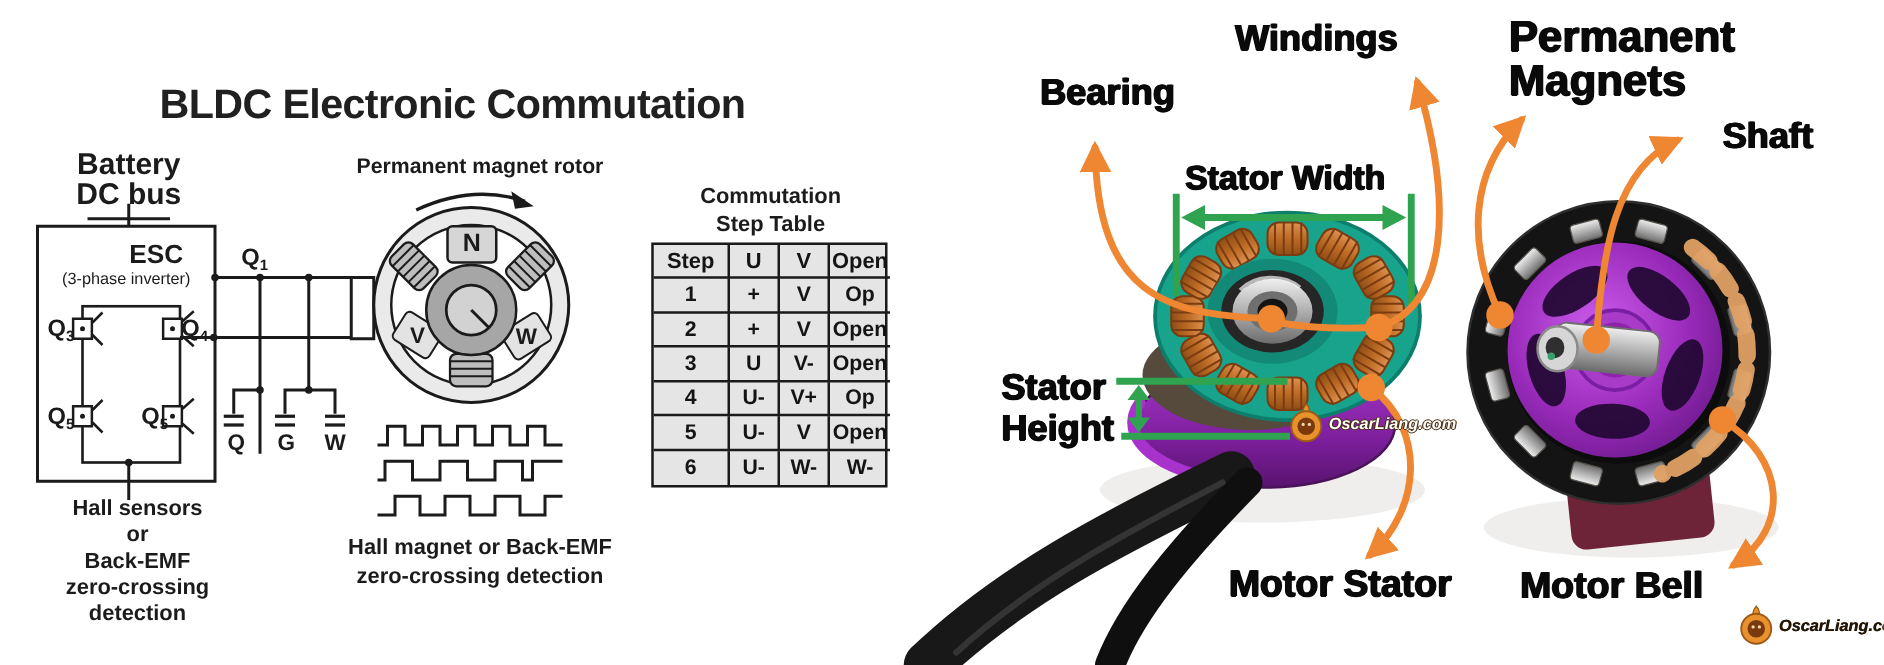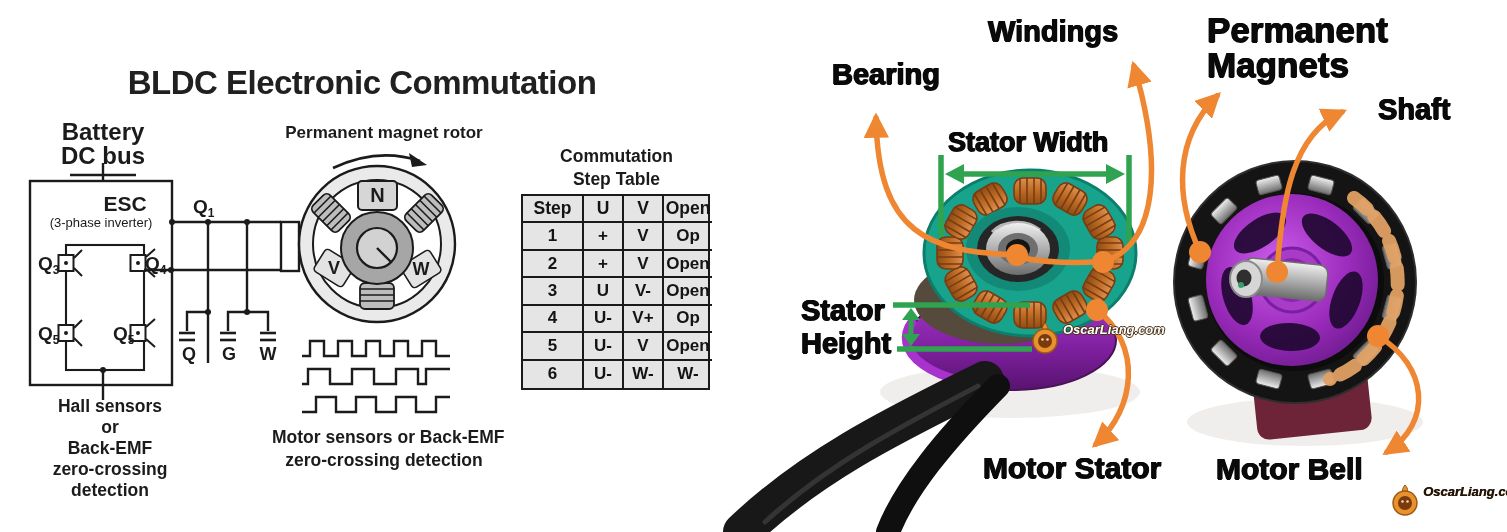--- a/index.html
+++ b/index.html
@@ -21,21 +21,21 @@
               display:grid;grid-template-columns:61px 40px 40px 48px;
               grid-template-rows:repeat(7,1fr);
               border:2.5px solid #1a1a1a;box-sizing:border-box;background:#e5e5e5;}
   .step-table .cell{border-right:2.2px solid #1a1a1a;border-bottom:2.2px solid #1a1a1a;
                     display:flex;align-items:center;justify-content:center;
                     font-size:17px;font-weight:600;color:#141414;}
   .step-table .cell.c3{border-right:none;}
   .step-table .cell.r6{border-bottom:none;}
   .step-table .hdr{font-weight:700;font-size:17.5px;}
   
-  .wmark{position:absolute;display:flex;gap:3px;}
+  .wmark{position:absolute;display:flex;align-items:center;gap:3px;}
   .wmark .wtext{font-size:13px;font-weight:700;font-style:italic;}
   .wmark.light .wtext{color:#ffffff;
       text-shadow:1px 0 #4a3014,-1px 0 #4a3014,0 1px #4a3014,0 -1px #4a3014;}
   .wmark.dark .wtext{color:#241505;text-shadow:0.4px 0 #241505;}
 </style>
 </head>
 <body>
 
 <div class="canvas">
 
@@ -393,21 +393,21 @@
 
   <div class="txt sch ctr block-lines" style="left:30px;top:396px;width:160px;font-size:17.5px;line-height:21px;">
     <span>Hall sensors</span>
     <span>or</span>
     <span>Back-EMF</span>
     <span>zero-crossing</span>
     <span>detection</span>
   </div>
 
   <div class="txt sch ctr block-lines" style="left:272px;top:426px;width:224px;font-size:17.5px;line-height:23px;">
-    <span>Motor sensors or Back-EMF</span>
+    <span>Hall magnet or Back-EMF</span>
     <span>zero-crossing detection</span>
   </div>
 
   <div class="txt sch ctr block-lines" style="left:535px;top:145px;width:163px;font-size:17.5px;line-height:23px;">
     <span>Commutation</span>
     <span>Step Table</span>
   </div>
 
   <div class="step-table">
     <div class="cell hdr">Step</div>

